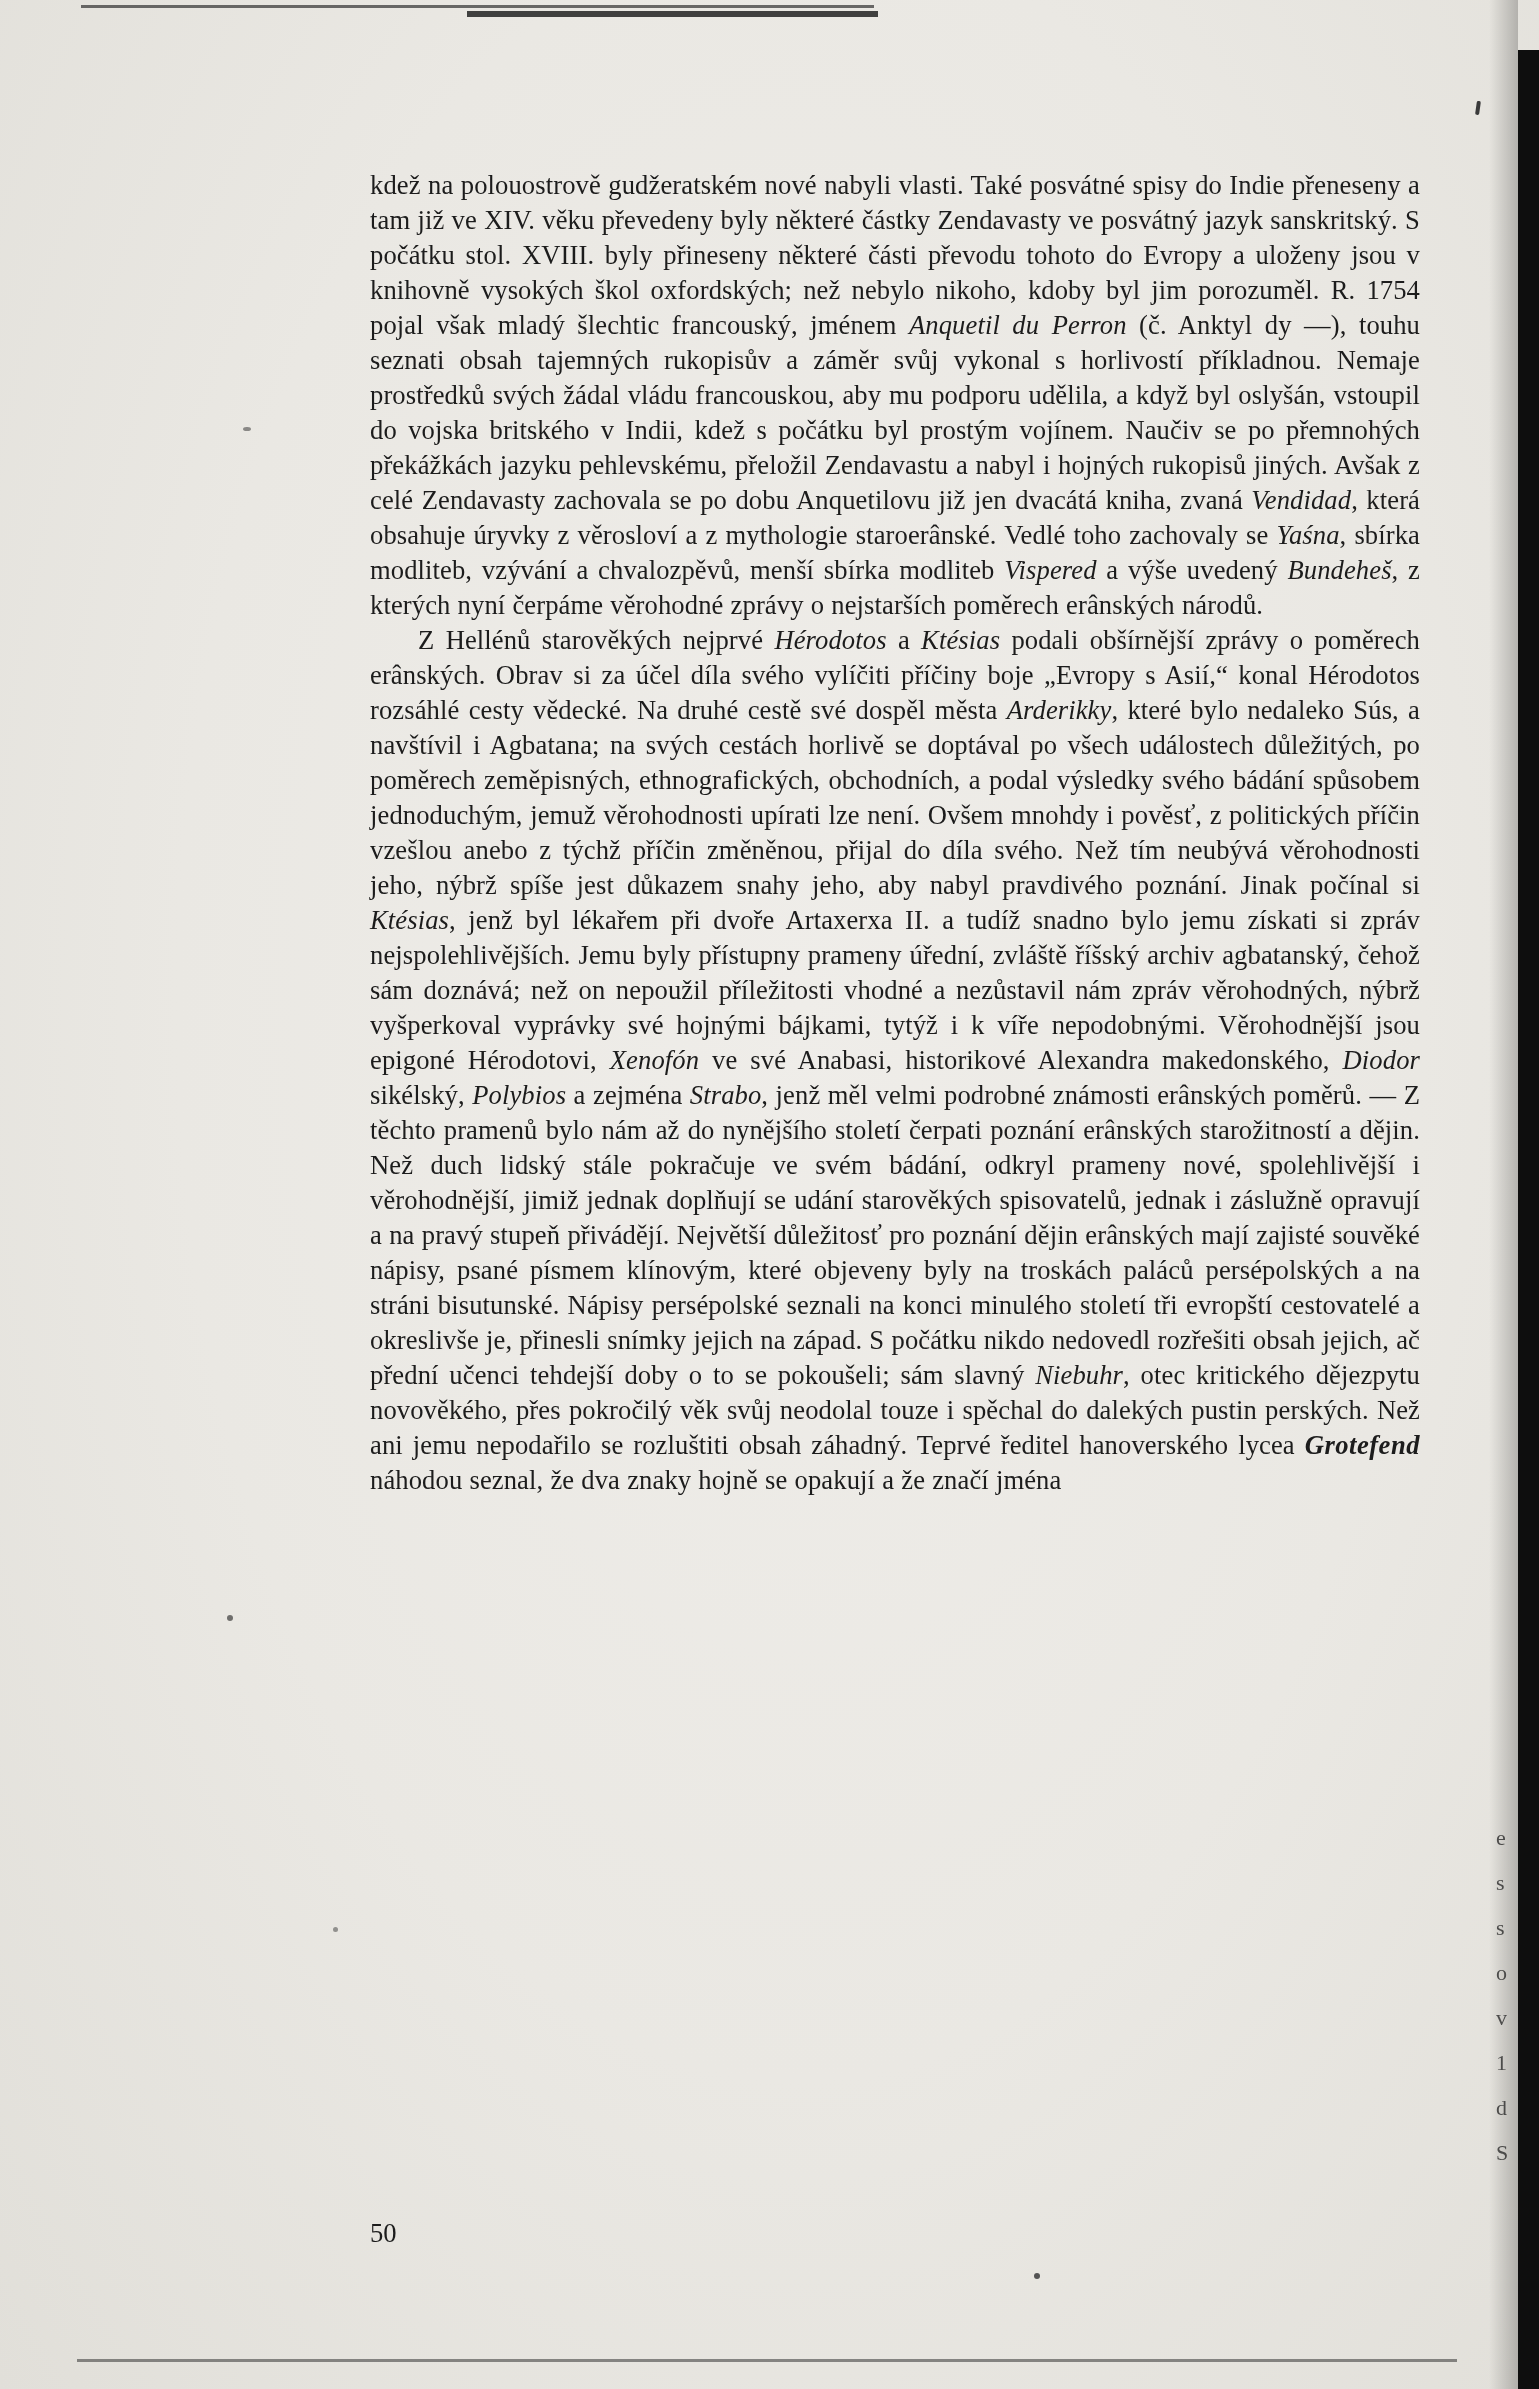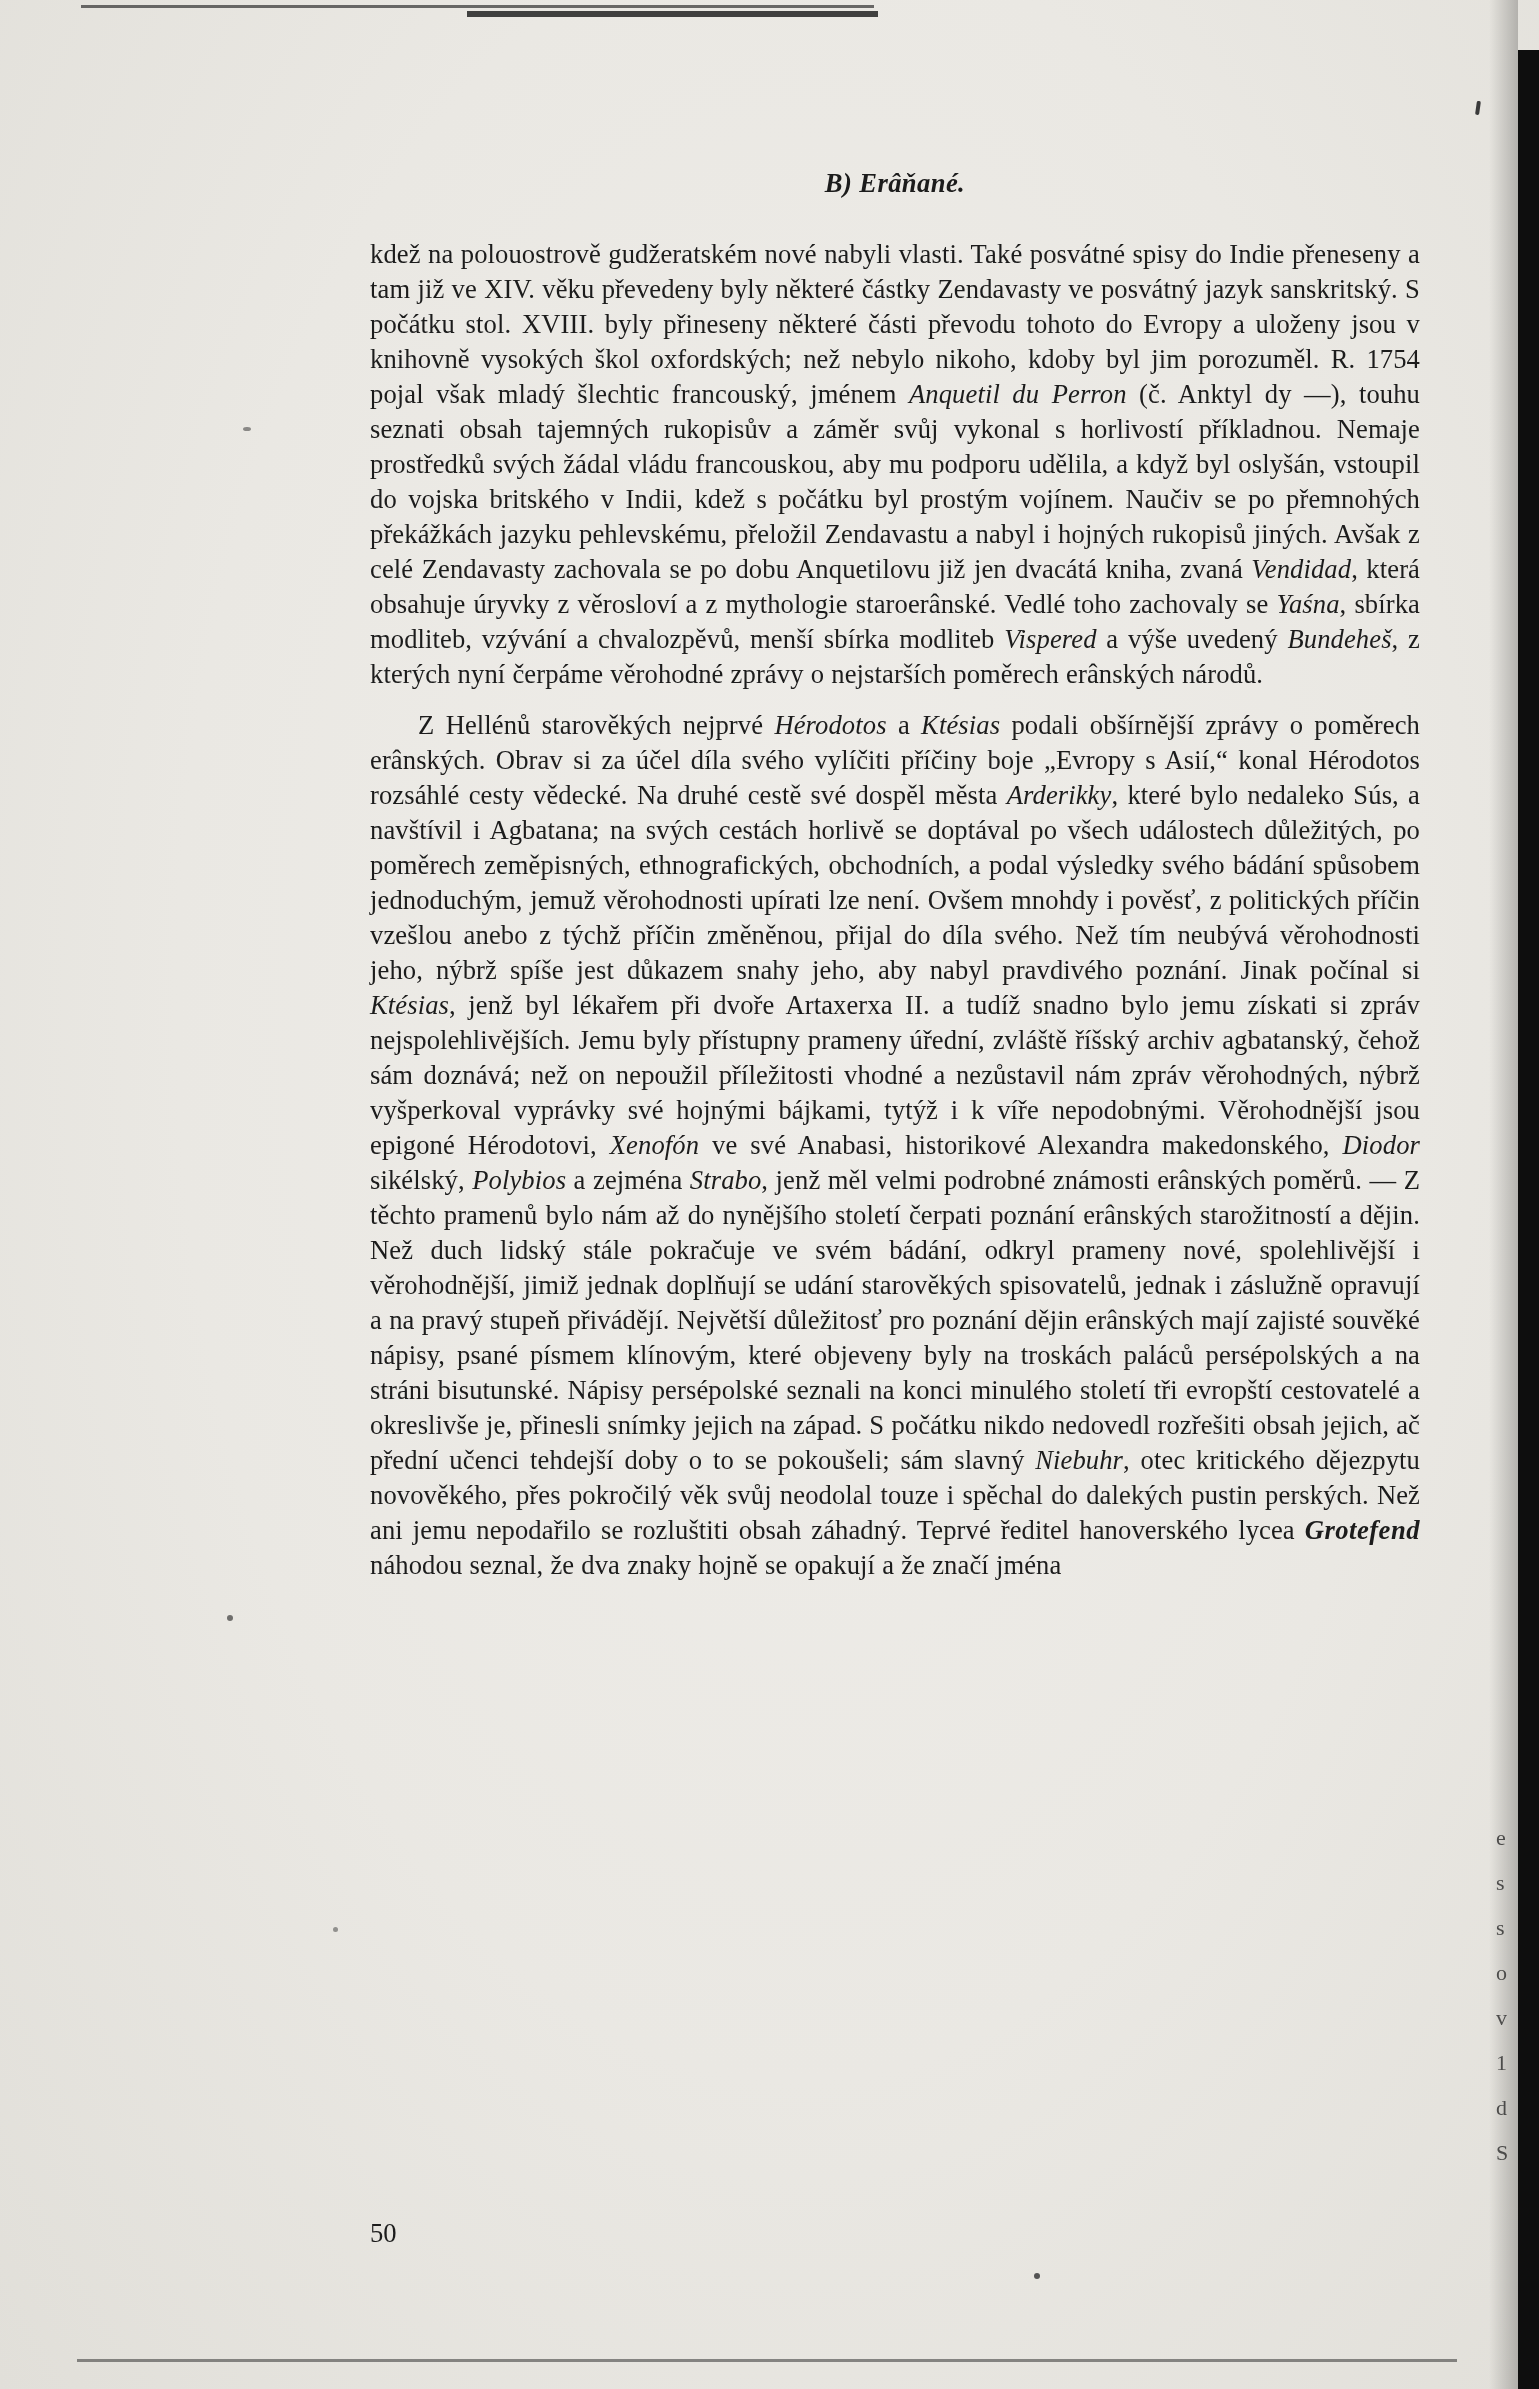--- a/index.html
+++ b/index.html
@@ -50,21 +50,21 @@
     letter-spacing: 0.4px;
   }
   .page-body {
     font-size: 26.6px;
     line-height: 35px;
     text-align: justify;
     letter-spacing: 0.1px;
     word-spacing: 0.4px;
   }
   .page-body p.para { margin: 0; }
-  .page-body p.para.indent { text-indent: 48px; margin-top: 16px; }
+  .page-body p.para.indent { text-indent: 48px; }
   .page-body .italic { font-style: italic; }
   .page-body .bold-italic { font-style: italic; font-weight: bold; letter-spacing: 0.5px; }
 
   .page-number {
     position: absolute;
     left: 370px; top: 2218px;
     width: 1050px;
     font-size: 26.6px;
   }
 </style>
@@ -87,21 +87,20 @@
     <div>s</div>
     <div>s</div>
     <div>o</div>
     <div>v</div>
     <div>1</div>
     <div>d</div>
     <div>S</div>
   </div>
 
 <div class="page-content">
-  <h1 class="page-header">B) Erâňané.</h1>
   <div class="page-body">
       <p class="para"><span>kdež na polouostrově gudžeratském nové nabyli vlasti. Také posvátné spisy do Indie přeneseny a tam již ve XIV. věku převedeny byly některé částky Zendavasty ve posvátný jazyk sanskritský. S počátku stol. XVIII. byly přineseny některé části převodu tohoto do Evropy a uloženy jsou v knihovně vysokých škol oxfordských; než nebylo nikoho, kdoby byl jim porozuměl. R. 1754 pojal však mladý šlechtic francouský, jménem </span><span class="italic">Anquetil du Perron</span><span> (č. Anktyl dy —), touhu seznati obsah tajemných rukopisův a záměr svůj vykonal s horlivostí příkladnou. Nemaje prostředků svých žádal vládu francouskou, aby mu podporu udělila, a když byl oslyšán, vstoupil do vojska britského v Indii, kdež s počátku byl prostým vojínem. Naučiv se po přemnohých překážkách jazyku pehlevskému, přeložil Zendavastu a nabyl i hojných rukopisů jiných. Avšak z celé Zendavasty zachovala se po dobu Anquetilovu již jen dvacátá kniha, zvaná </span><span class="italic">Vendidad</span><span>, která obsahuje úryvky z věrosloví a z mythologie staroerânské. Vedlé toho zachovaly se </span><span class="italic">Yaśna</span><span>, sbírka modliteb, vzývání a chvalozpěvů, menší sbírka modliteb </span><span class="italic">Vispered</span><span> a výše uvedený </span><span class="italic">Bundeheš</span><span>, z kterých nyní čerpáme věrohodné zprávy o nejstarších poměrech erânských národů.</span></p>
       <p class="para indent"><span>Z Hellénů starověkých nejprvé </span><span class="italic">Hérodotos</span><span> a </span><span class="italic">Ktésias</span><span> podali obšírnější zprávy o poměrech erânských. Obrav si za účel díla svého vylíčiti příčiny boje „Evropy s Asií,“ konal Hérodotos rozsáhlé cesty vědecké. Na druhé cestě své dospěl města </span><span class="italic">Arderikky</span><span>, které bylo nedaleko Sús, a navštívil i Agbatana; na svých cestách horlivě se doptával po všech událostech důležitých, po poměrech zeměpisných, ethnografických, obchodních, a podal výsledky svého bádání spůsobem jednoduchým, jemuž věrohodnosti upírati lze není. Ovšem mnohdy i pověsť, z politických příčin vzešlou anebo z týchž příčin změněnou, přijal do díla svého. Než tím neubývá věrohodnosti jeho, nýbrž spíše jest důkazem snahy jeho, aby nabyl pravdivého poznání. Jinak počínal si </span><span class="italic">Ktésias</span><span>, jenž byl lékařem při dvoře Artaxerxa II. a tudíž snadno bylo jemu získati si zpráv nejspolehlivějších. Jemu byly přístupny prameny úřední, zvláště říšský archiv agbatanský, čehož sám doznává; než on nepoužil příležitosti vhodné a nezůstavil nám zpráv věrohodných, nýbrž vyšperkoval vyprávky své hojnými bájkami, tytýž i k víře nepodobnými. Věrohodnější jsou epigoné Hérodotovi, </span><span class="italic">Xenofón</span><span> ve své Anabasi, historikové Alexandra makedonského, </span><span class="italic">Diodor</span><span> sikélský, </span><span class="italic">Polybios</span><span> a zejména </span><span class="italic">Strabo</span><span>, jenž měl velmi podrobné známosti erânských poměrů. — Z těchto pramenů bylo nám až do nynějšího století čerpati poznání erânských starožitností a dějin. Než duch lidský stále pokračuje ve svém bádání, odkryl prameny nové, spolehlivější i věrohodnější, jimiž jednak doplňují se udání starověkých spisovatelů, jednak i záslužně opravují a na pravý stupeň přivádějí. Největší důležitosť pro poznání dějin erânských mají zajisté souvěké nápisy, psané písmem klínovým, které objeveny byly na troskách paláců persépolských a na stráni bisutunské. Nápisy persépolské seznali na konci minulého století tři evropští cestovatelé a okreslivše je, přinesli snímky jejich na západ. S počátku nikdo nedovedl rozřešiti obsah jejich, ač přední učenci tehdejší doby o to se pokoušeli; sám slavný </span><span class="italic">Niebuhr</span><span>, otec kritického dějezpytu novověkého, přes pokročilý věk svůj neodolal touze i spěchal do dalekých pustin perských. Než ani jemu nepodařilo se rozluštiti obsah záhadný. Teprvé ředitel hanoverského lycea </span><span class="bold-italic">Grotefend</span><span> náhodou seznal, že dva znaky hojně se opakují a že značí jména</span></p>
     </div>
 </div>
 
 <div class="page-number">50</div>
 
 
 </body></html>

